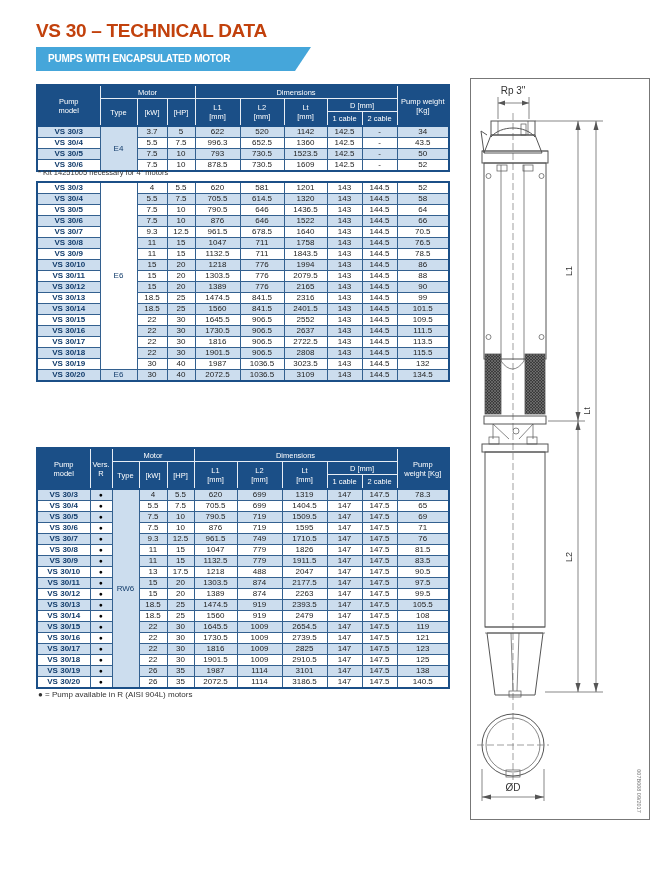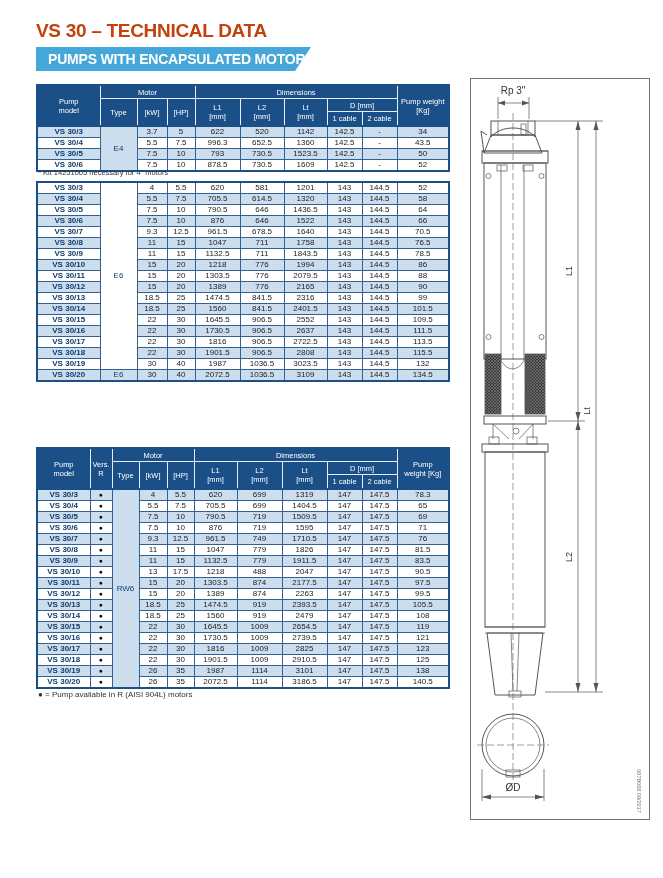--- a/index.html
+++ b/index.html
@@ -2,21 +2,21 @@
 <html><head>
 <meta charset="utf-8">
 <style>
   html,body{margin:0;padding:0;background:#fff;}
   body{width:663px;height:878px;overflow:hidden;font-family:"Liberation Sans",sans-serif;}
   #page{position:relative;width:663px;height:878px;background:#ffffff;}
 
   .page-title{position:absolute;left:36px;top:12px;font-size:19px;font-weight:bold;color:#c2410c;letter-spacing:-0.3px;white-space:nowrap;margin-top:8px;}
 
   .banner{position:absolute;left:36px;width:263px;height:24px;background:#45a6da;color:#fff;
-    font-size:14px;font-weight:bold;line-height:24px;padding-left:12px;letter-spacing:-0.2px;white-space:nowrap;
+    font-size:10px;font-weight:bold;line-height:24px;padding-left:12px;letter-spacing:-0.2px;white-space:nowrap;
     clip-path:polygon(0 0,100% 0,calc(100% - 16px) 100%,0 100%);}
   .banner.b1{top:47px;}
   .banner.b2{top:417px;}
 
   table.data{position:absolute;left:36px;border-collapse:collapse;table-layout:fixed;width:412px;
     border:2px solid #1b4f87;font-size:8px;color:#222;}
   #t-e4{top:84px;}
   #t-e6{top:181px;}
   #t-rw{top:447px;}
 

